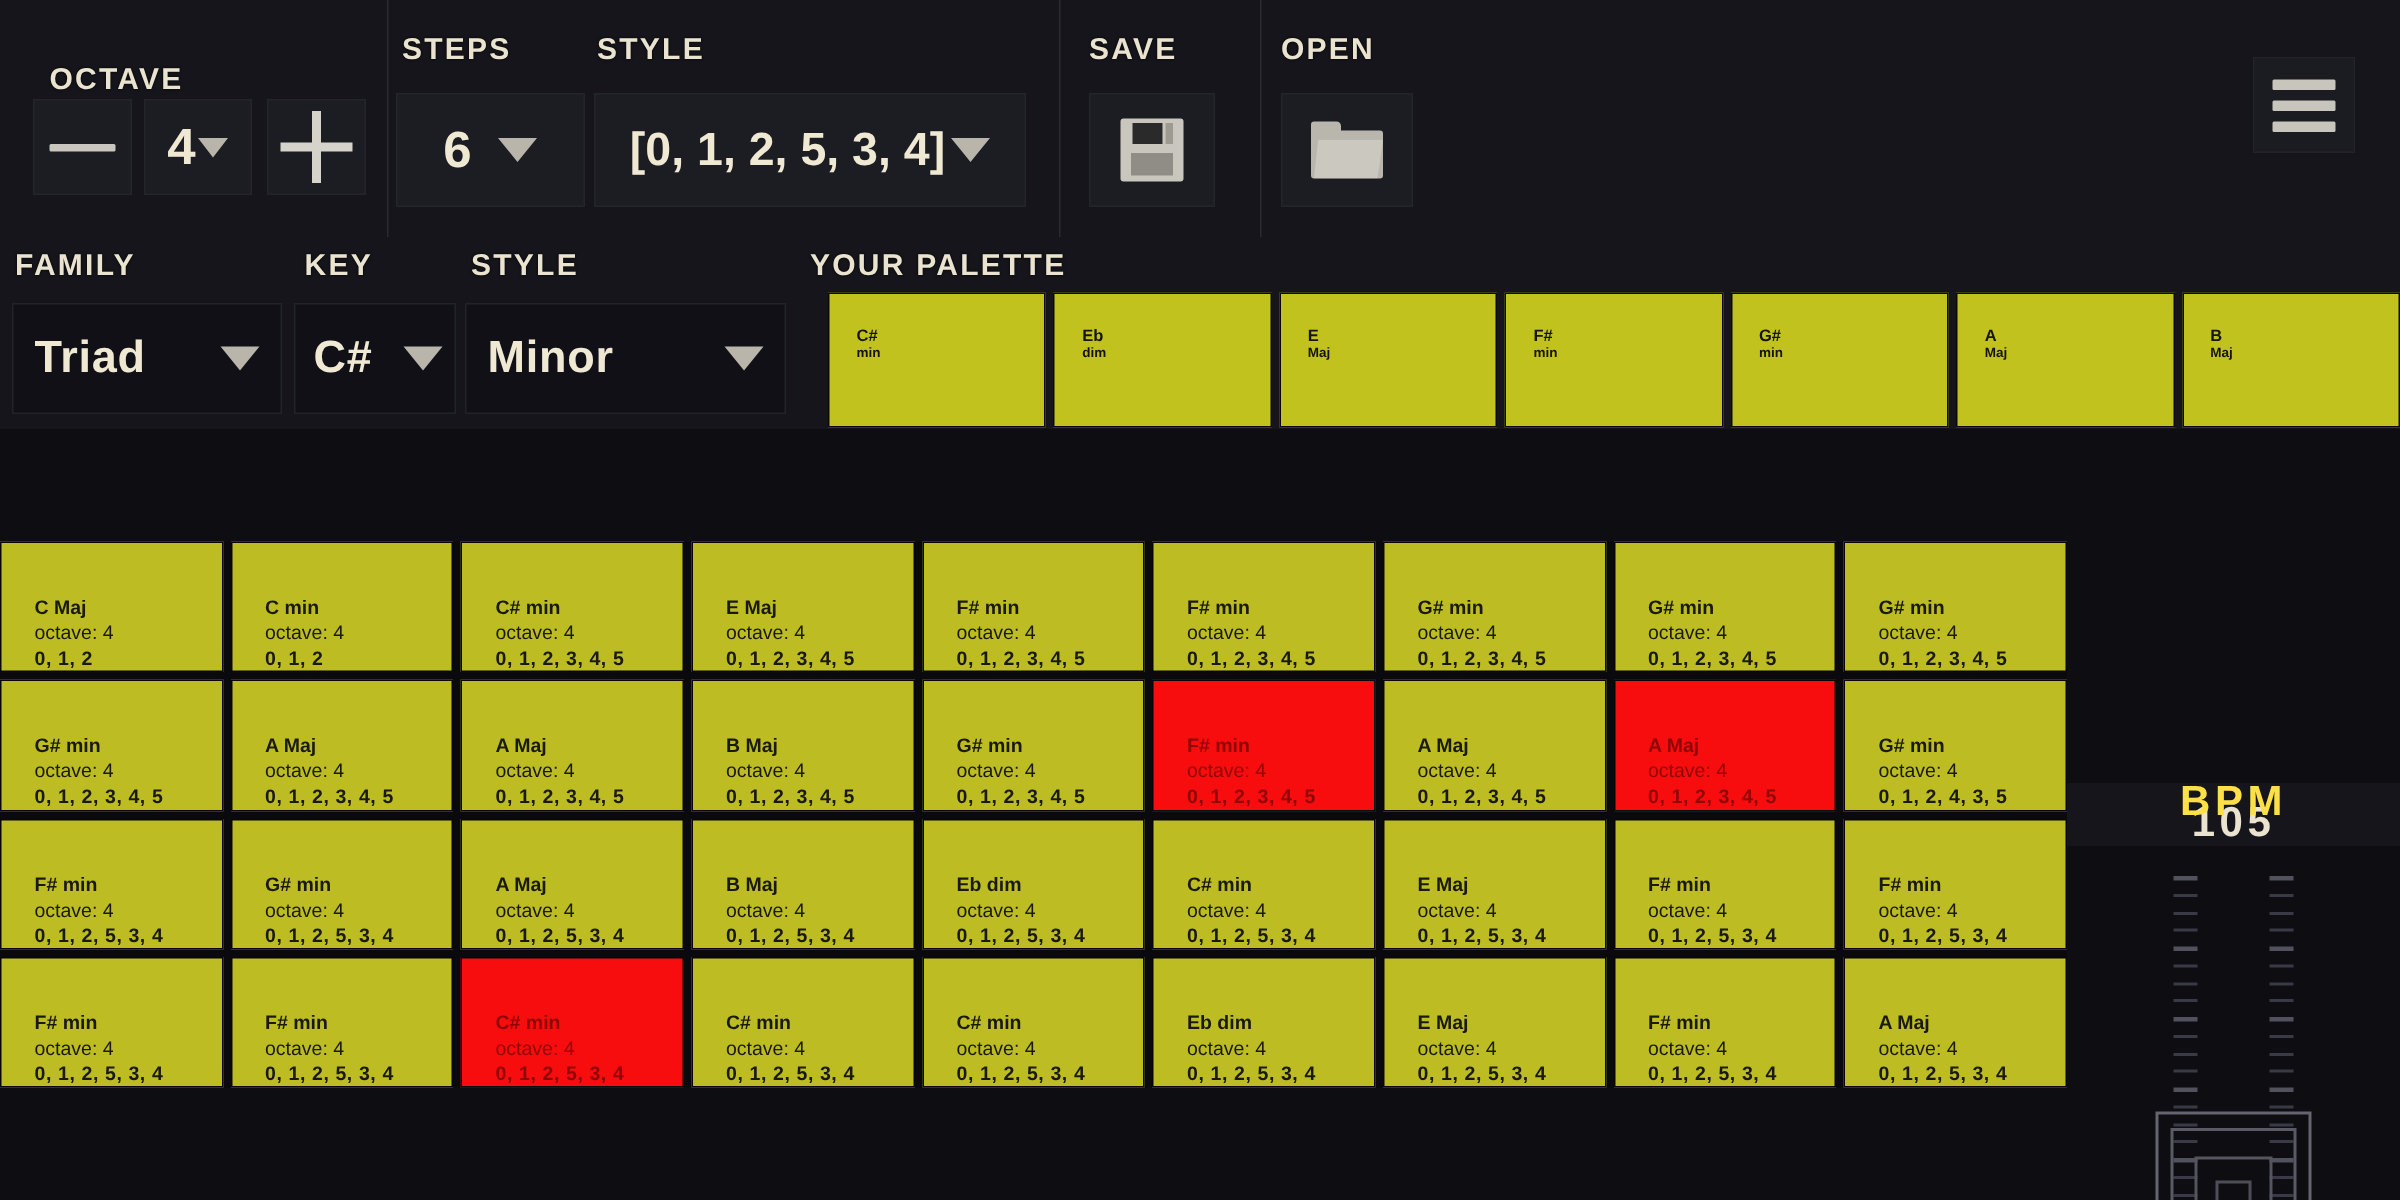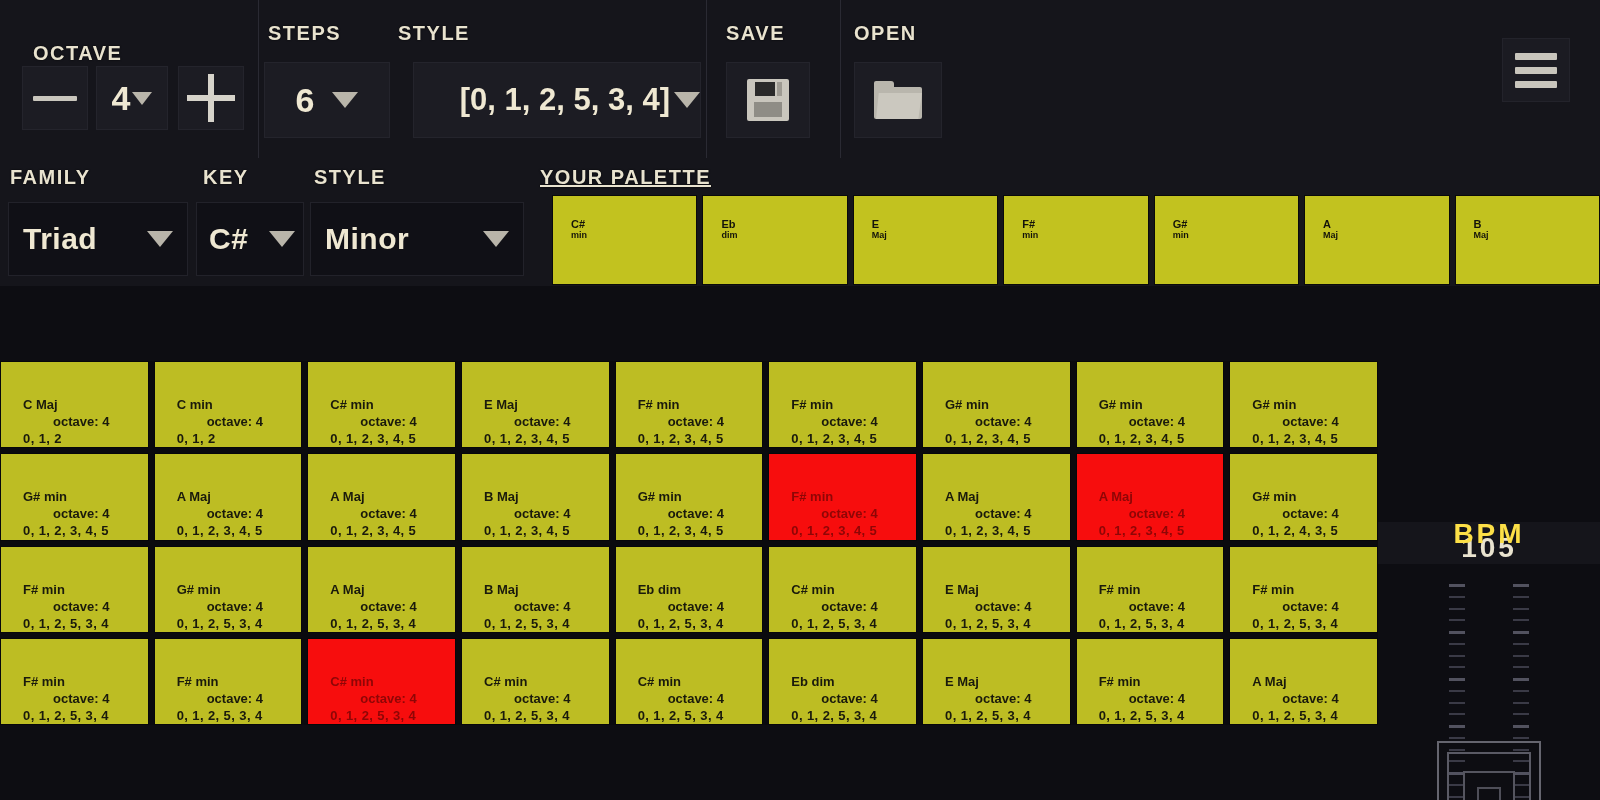--- a/index.html
+++ b/index.html
@@ -139,21 +139,21 @@
     box-sizing: border-box;
     padding: 34px 0 0 22px;
     font-size: 13px;
     line-height: 1.32;
     color: #1a1a0c;
     font-weight: bold;
     overflow: hidden;
   }
   .cell.active { background: #f70d0d; color: #8e0606; }
   .cell .ln { display: block; white-space: nowrap; }
-  .cell .ln2 { font-weight: bold; margin-left: 30px; }
+  .cell .ln2 { font-weight: normal; }
   .cell .ln3 { font-weight: bold; letter-spacing: .4px; }
 
   
   .bpm {
     width: 222px;
     background: #15151b;
     position: relative;
     display: flex; flex-direction: column; align-items: center;
   }
   .bpm-val {
@@ -217,21 +217,21 @@
 
     <div class="grp-label" style="left:268px; top:22px;">STEPS</div>
 
     <div class="btn-dark" style="left:264px; top:62px; width:126px; height:76px;">
       <span class="val-txt">6</span>
       <span class="caret" style="margin-left:18px;"></span>
     </div>
 
     <div class="grp-label" style="left:398px; top:22px;">STYLE</div>
 
-    <div class="btn-dark" style="left:396px; top:62px; width:288px; height:76px; justify-content:flex-end;margin-left:17px;">
+    <div class="btn-dark" style="left:396px; top:62px; width:288px; height:76px; justify-content:center;">
       <span class="val-txt" style="font-size:31px;">[0, 1, 2, 5, 3, 4]</span>
       <span class="caret" style="margin-left:4px;"></span>
     </div>
 
     <div class="vsep" style="left:706px; top:0; height:158px;"></div>
 
     <div class="grp-label" style="left:726px; top:22px;">SAVE</div>
     <div class="btn-dark" style="left:726px; top:62px; width:84px; height:76px;">
       <div class="floppy">
         <div class="body"></div>
@@ -272,21 +272,21 @@
       <span class="sv">C#</span>
       <span class="caret"></span>
     </div>
 
     <div class="grp-label" style="left:314px; top:8px;">STYLE</div>
     <div class="select-box" style="left:310px; top:44px; width:214px; height:74px;">
       <span class="sv">Minor</span>
       <span class="caret"></span>
     </div>
 
-    <div class="grp-label" style="left:540px; top:8px;text-decoration:underline;">YOUR PALETTE</div>
+    <div class="grp-label" style="left:540px; top:8px;">YOUR PALETTE</div>
   </div>
 
   <div class="palette" id="palette-row">
       <div class="pal-chip"><span>C#</span><div class="l2">min</div></div>
       <div class="pal-chip"><span>Eb</span><div class="l2">dim</div></div>
       <div class="pal-chip"><span>E</span><div class="l2">Maj</div></div>
       <div class="pal-chip"><span>F#</span><div class="l2">min</div></div>
       <div class="pal-chip"><span>G#</span><div class="l2">min</div></div>
       <div class="pal-chip"><span>A</span><div class="l2">Maj</div></div>
       <div class="pal-chip"><span>B</span><div class="l2">Maj</div></div>

